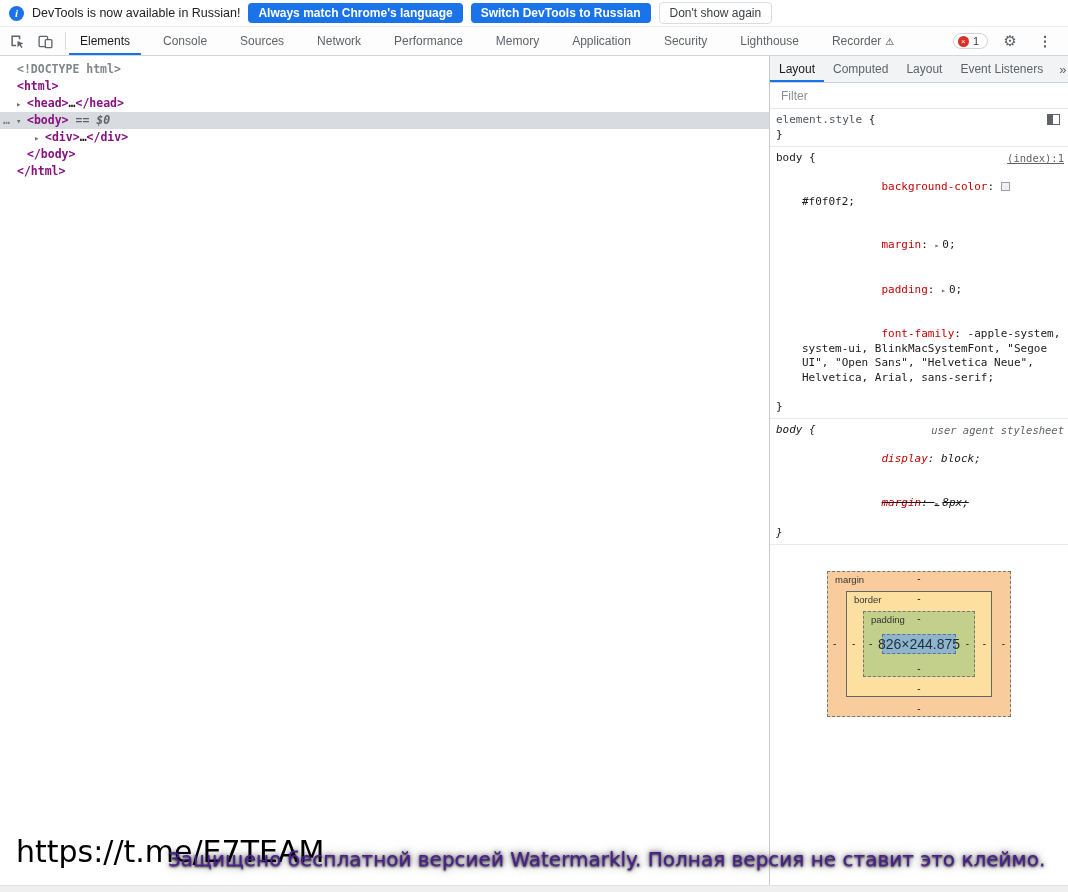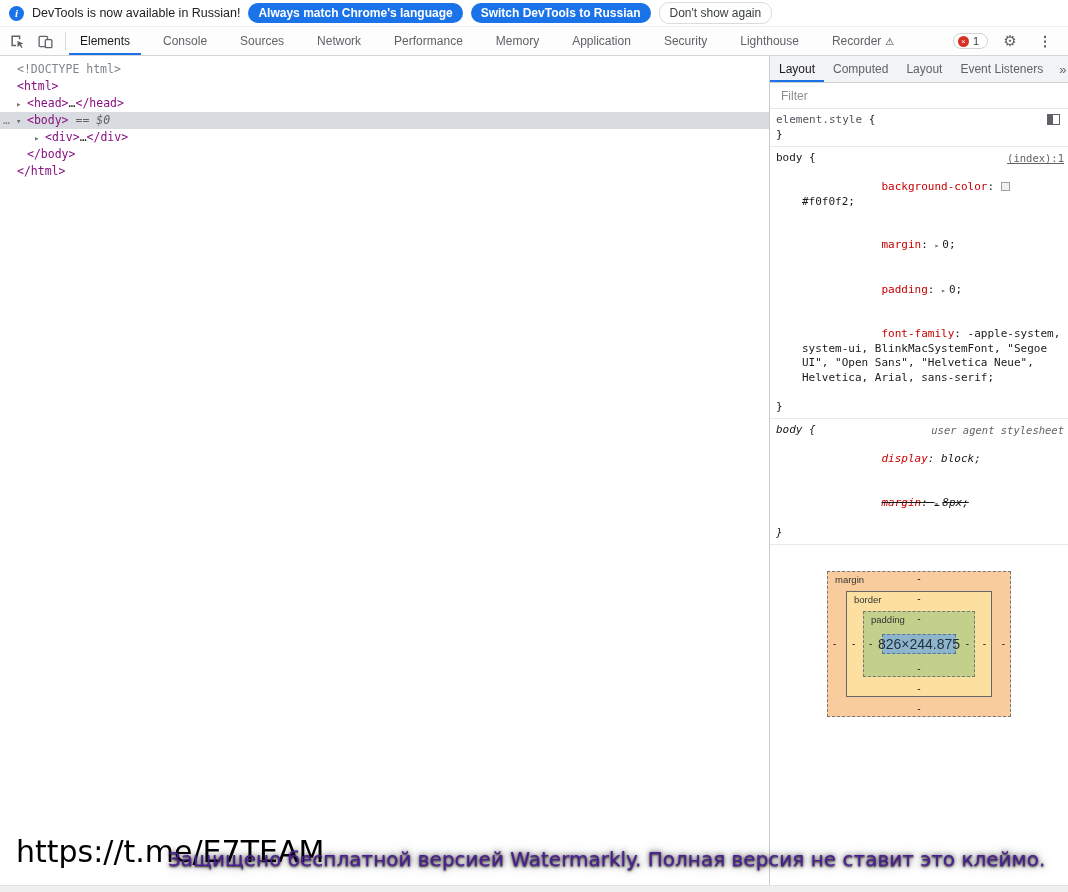--- a/index.html
+++ b/index.html
@@ -8,21 +8,21 @@
     width:1068px; height:892px; background:#fff; overflow:hidden; position:relative;
     font-family:"Liberation Sans", sans-serif; color:#202124;
   }
   .app { width:1068px; height:892px; position:relative; }
 
   
   .notif { height:27px; display:flex; align-items:center; gap:8px; padding:0 9px;
            background:#fff; border-bottom:1px solid #ebedef; font-size:12.5px; }
   .info-icon { width:15px; height:15px; border-radius:50%; background:#1a73e8; color:#fff;
                font:italic bold 11px/15px "Liberation Serif", serif; text-align:center; flex:0 0 auto; }
-  .btn { border-radius:10px; font-size:12px; padding:3px 10px; cursor:pointer;
+  .btn { border-radius:4px; font-size:12px; padding:3px 10px; cursor:pointer;
          font-family:"Liberation Sans", sans-serif; }
   .btn.primary { background:#1a73e8; color:#fff; border:none; font-weight:bold; }
   .btn.secondary { background:#fff; color:#3c4043; border:1px solid #dadce0; }
 
   
   .toolbar { height:29px; background:#fdfdfd; border-bottom:1px solid #d4d7d9;
              display:flex; align-items:stretch; }
   .tb-icons { display:flex; align-items:center; padding:0 4px; gap:2px; }
   .icon-btn { width:26px; height:24px; display:flex; align-items:center; justify-content:center;
               color:#5f6368; cursor:pointer; }
@@ -37,21 +37,21 @@
                border-radius:9px; padding:1px 8px 1px 4px; font-size:11px; color:#3c4043; cursor:pointer; }
   .err-circle { width:11px; height:11px; border-radius:50%; background:#d93025; color:#fff;
                 font-size:8px; line-height:11px; text-align:center; }
   .gear { font-size:15px; }
   .kebab { font-size:14px; font-weight:bold; }
 
   
   .panes { display:flex; height:836px; }
   .elements-pane { width:770px; border-right:1px solid #c9cccf; padding-top:5px;
                    font-family:"DejaVu Sans Mono", monospace; font-size:11.5px; color:#1a1a1a; }
-  .tree-line { height:17px; line-height:17px; position:relative; white-space:nowrap; cursor:default; }
+  .tree-line { height:17px; line-height:17px; position:relative; white-space:nowrap; cursor:default;font-weight:bold; }
   .lv0 { padding-left:17px; }
   .lv1 { padding-left:27px; }
   .lv2 { padding-left:45px; }
   .tree-line .arrow { display:inline-block; width:11px; margin-left:-11px; color:#6e6e6e;
                       font-size:9px; vertical-align:0.5px; }
   .tag { color:#881280; }
   .doctype-text { color:#80868b; }
   .tree-line.selected { background:#d8dce0; }
   .gutter-dots { position:absolute; left:3px; top:0; color:#80868b; letter-spacing:-1px; }
   .marker { color:#5f6368; font-style:italic; margin-left:7px; }

